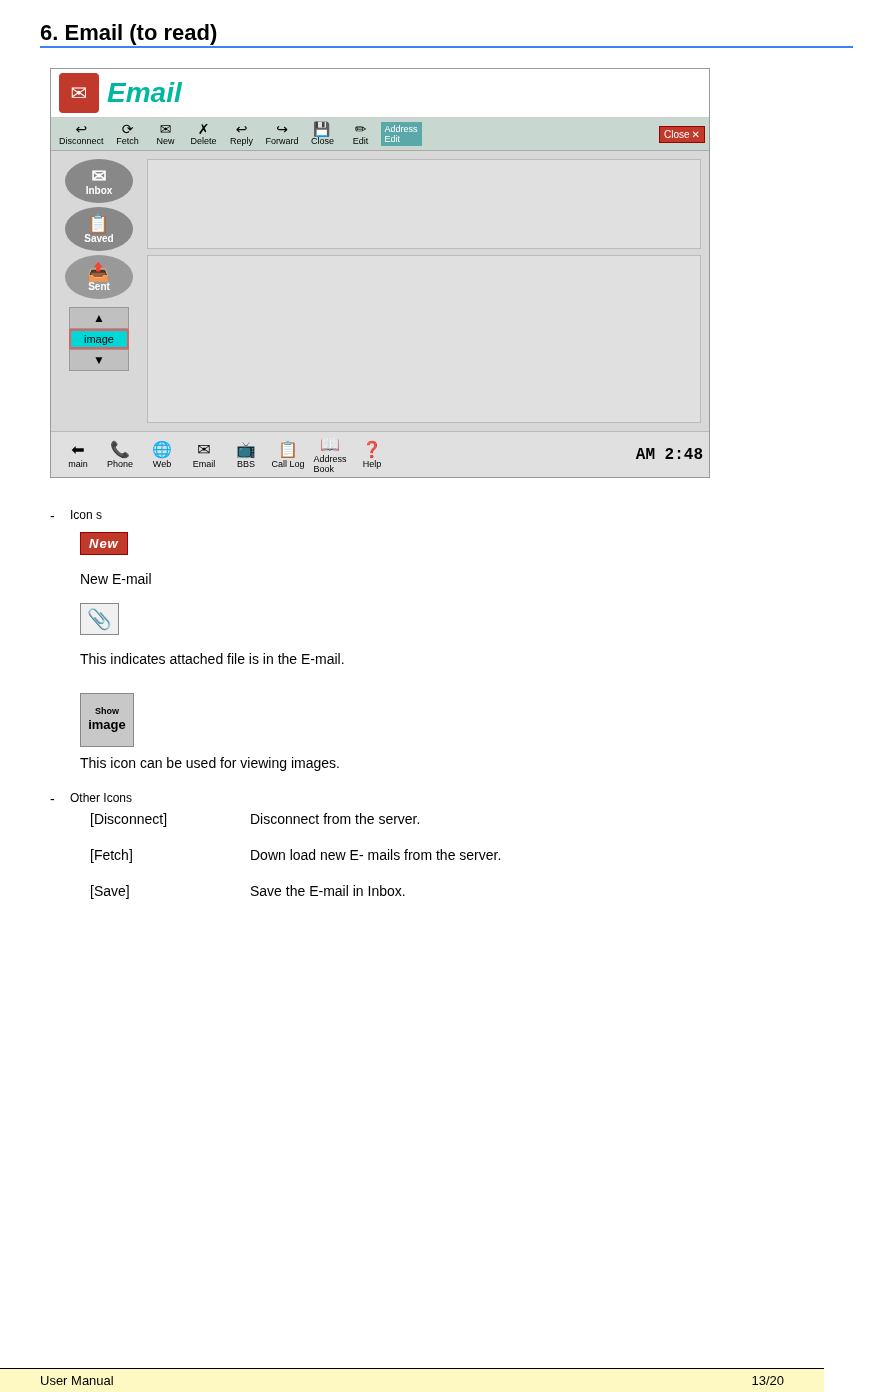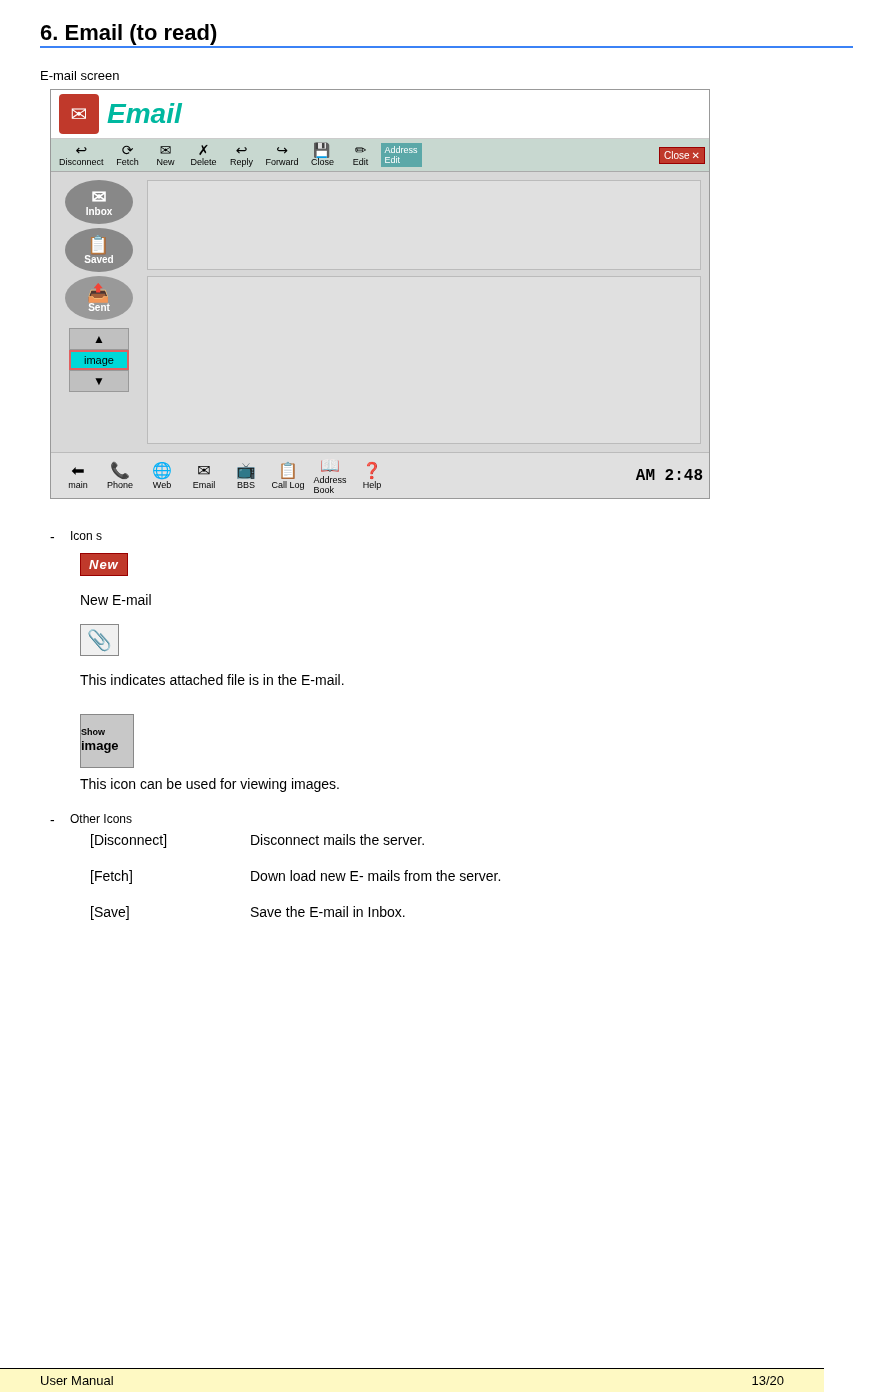--- a/index.html
+++ b/index.html
@@ -304,21 +304,20 @@
   </style>
 </head>
 <body>
 
 <div class="page">
 
   <div class="page-header">
     <h1>6.   Email (to read)</h1>
   </div>
 
-  <div class="section-label">E-mail screen</div>
 
   <div class="email-screenshot">
 
     <div class="email-logo-bar">
       <div class="email-logo-icon">✉</div>
       <div class="email-logo">Email</div>
     </div>
 
     <div class="email-toolbar">
       <div class="toolbar-btn">
@@ -447,39 +446,39 @@
     </div>
     <div class="desc-text">New E-mail</div>
 
     
     <div class="icon-item-block">
       <div style="display:inline-block; border:1px solid #888; padding:3px 6px; background:#f0f0f0; font-size:20px;">📎</div>
     </div>
     <div class="desc-text">This indicates attached file is in the E-mail.</div>
 
     
-    <div style="margin: 10px 0 8px 30px; display:inline-flex; flex-direction:column; justify-content:center; width:54px; height:54px; border:1px solid #888; background:#c8c8c8;">
+    <div style="margin: 10px 0 8px 30px; display:inline-flex; flex-direction:column; align-items:center; justify-content:center; width:54px; height:54px; border:1px solid #888; background:#c8c8c8;">
       <span style="font-size:9px; font-weight:bold; line-height:1.3;">Show</span>
       <span style="font-size:13px; font-weight:bold; line-height:1.3;">image</span>
     </div>
     <br>
     <div class="desc-text">This icon can be used for viewing images.</div>
 
     
     <div style="margin-top: 20px;">
       <div class="bullet-row">
         <span class="bullet-dash">-</span>
         <span class="bullet-text">Other Icons</span>
       </div>
     </div>
 
     
     <div class="icon-entry">
       <div class="icon-label">[Disconnect]</div>
-      <div class="icon-description">Disconnect mails the server.</div>
+      <div class="icon-description">Disconnect from the server.</div>
     </div>
 
     
     <div class="icon-entry">
       <div class="icon-label">[Fetch]</div>
       <div class="icon-description">Down load new E- mails from the server.</div>
     </div>
 
     
     <div class="icon-entry">

